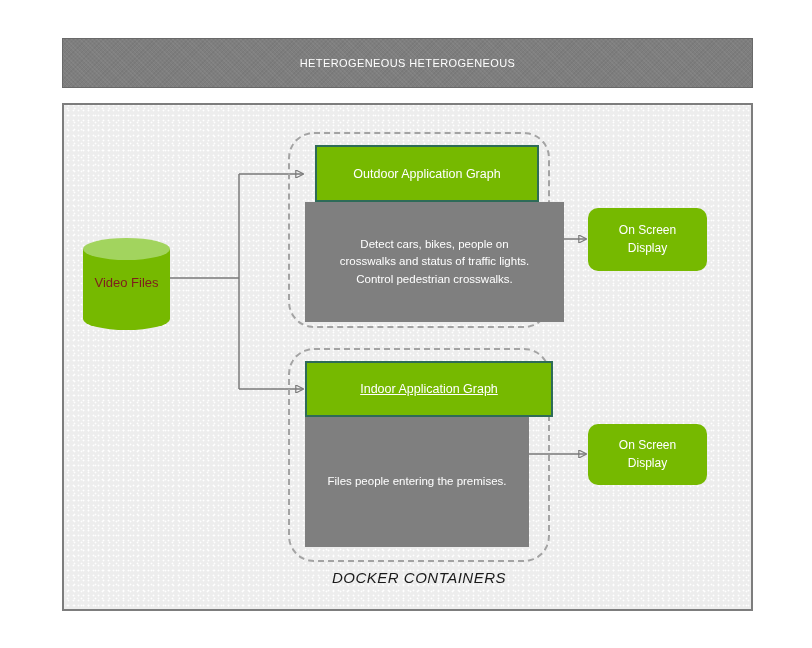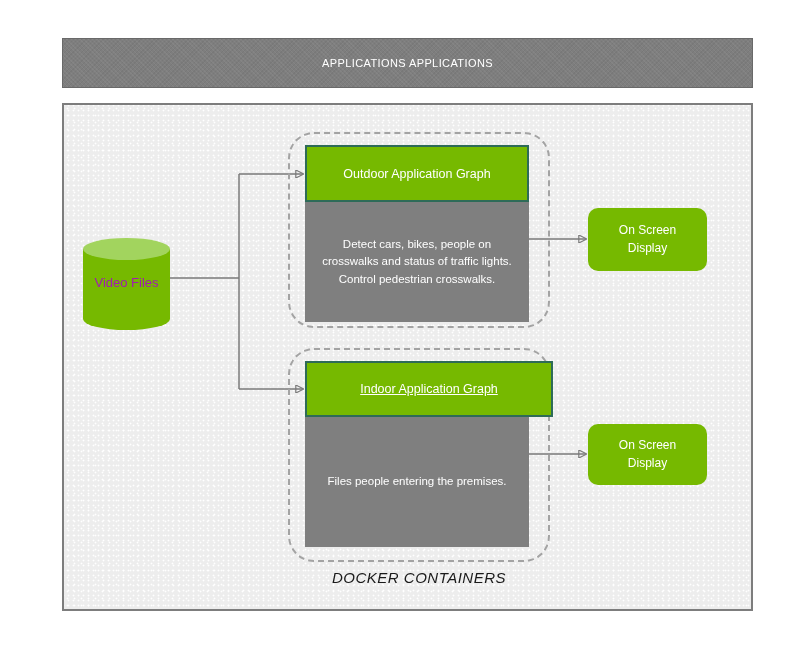--- a/index.html
+++ b/index.html
@@ -52,21 +52,21 @@
     background: #76b900;
     border-radius: 0 0 50% 50% / 0 0 11px 11px;
   }
   .cyl-top {
     position: absolute; left: 0; top: 0; width: 87px; height: 22px;
     background: #a2d45e;
     border-radius: 50%;
   }
   .cyl-label {
     position: absolute; left: 0; top: 37px; width: 87px;
-    text-align: center; color: #a21caf; font-size: 13px;
+    text-align: center; color: #7f1d1d; font-size: 13px;
   }
   
   .dashed-container {
     position: absolute;
     border: 2px dashed #a3a3a3;
     border-radius: 26px;
     box-sizing: border-box;
     background: transparent;
   }
   #outdoor-container { left: 288px; top: 132px; width: 262px; height: 196px; }
@@ -75,35 +75,35 @@
   .node-header {
     position: absolute;
     box-sizing: border-box;
     background: #76b900;
     border: 2px solid #2e6b58;
     color: #ffffff;
     display: flex; align-items: center; justify-content: center;
     font-size: 12.5px;
     text-align: center;
   }
-  #outdoor-header { left: 305px; top: 145px; width: 224px; height: 57px; }
+  #outdoor-header { left: 315px; top: 145px; width: 224px; height: 57px; }
   #indoor-header  { left: 305px; top: 361px; width: 248px; height: 56px; text-decoration: underline; }
   .node-body {
     position: absolute;
     box-sizing: border-box;
     background: #7f7f7f;
     color: #ffffff;
     display: flex; align-items: center; justify-content: center;
     text-align: center;
     font-size: 11.5px;
     line-height: 1.5;
     white-space: pre-line;
     padding: 0 6px;
   }
-  #outdoor-body { left: 305px; top: 202px; width: 224px; height: 120px; }
+  #outdoor-body { left: 305px; top: 202px; width: 259px; height: 120px; }
   #indoor-body  { left: 305px; top: 417px; width: 224px; height: 130px; }
   
   .caption {
     position: absolute;
     left: 288px; top: 569px; width: 262px;
     text-align: center;
     font-size: 15px;
     color: #1a1a1a;
     letter-spacing: 0.5px;
     font-style: italic;
@@ -129,21 +129,21 @@
     pointer-events: none;
   }
   .connector-layer path { stroke: #7a7a7a; stroke-width: 1.5; fill: none; }
 </style>
 </head>
 <body>
 
 <div class="stage">
 
   <div class="banner">
-    <span>APPLICATIONS APPLICATIONS</span>
+    <span>HETEROGENEOUS HETEROGENEOUS</span>
   </div>
 
   <div class="main-box"></div>
 
   <svg class="connector-layer" viewBox="0 0 812 648" xmlns="http://www.w3.org/2000/svg">
     <defs>
       <marker id="arrow" viewBox="0 0 10 10" refX="9" refY="5" markerWidth="9" markerHeight="8" markerUnits="userSpaceOnUse" orient="auto">
         <path d="M0,0 L10,5 L0,10 z" fill="#6e6e6e" stroke="none"></path>
       </marker>
     </defs>

